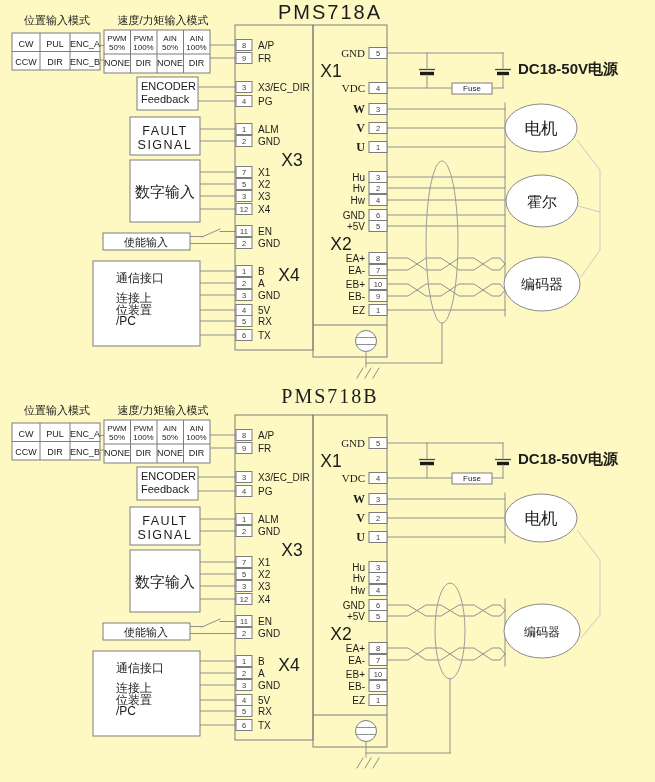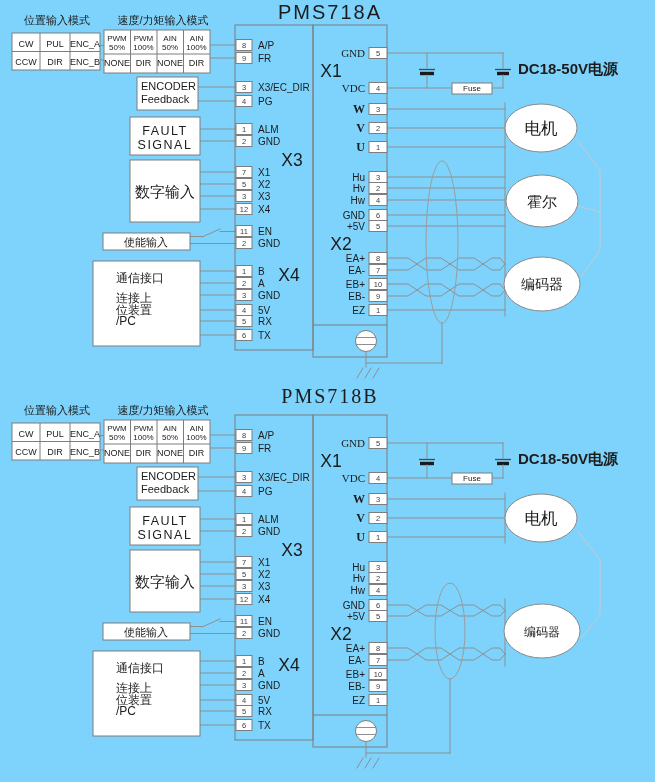--- a/index.html
+++ b/index.html
@@ -1,16 +1,16 @@
 <!DOCTYPE html>
 <html><head>
 <meta charset="utf-8">
 <style>
   html,body{margin:0;padding:0;background:#ffffff;}
-  #page{width:655px;height:782px;background:#7dd3fc;position:relative;overflow:hidden;}
+  #page{width:655px;height:782px;background:#fef9c3;position:relative;overflow:hidden;}
   svg{display:block;}
   .wire{stroke:#8f8f8f;stroke-width:1;fill:none;stroke-linecap:square;}
   .wire-light{stroke:#c9c9c9;stroke-width:1;fill:none;}
   .grid{stroke:#7d7d7d;stroke-width:1;fill:none;}
   .box{stroke:#7d7d7d;stroke-width:1;fill:none;}
   .wbox{stroke:#7d7d7d;stroke-width:1;fill:#ffffff;}
   .plate{stroke:#4a4a4a;stroke-width:1.3;}
   .plate-thick{stroke:#1a1a1a;stroke-width:3.4;}
   .ellipse{stroke:#8a8a8a;stroke-width:1;fill:#ffffff;}
   .shield{stroke:#9c9c9c;stroke-width:1;fill:none;}

